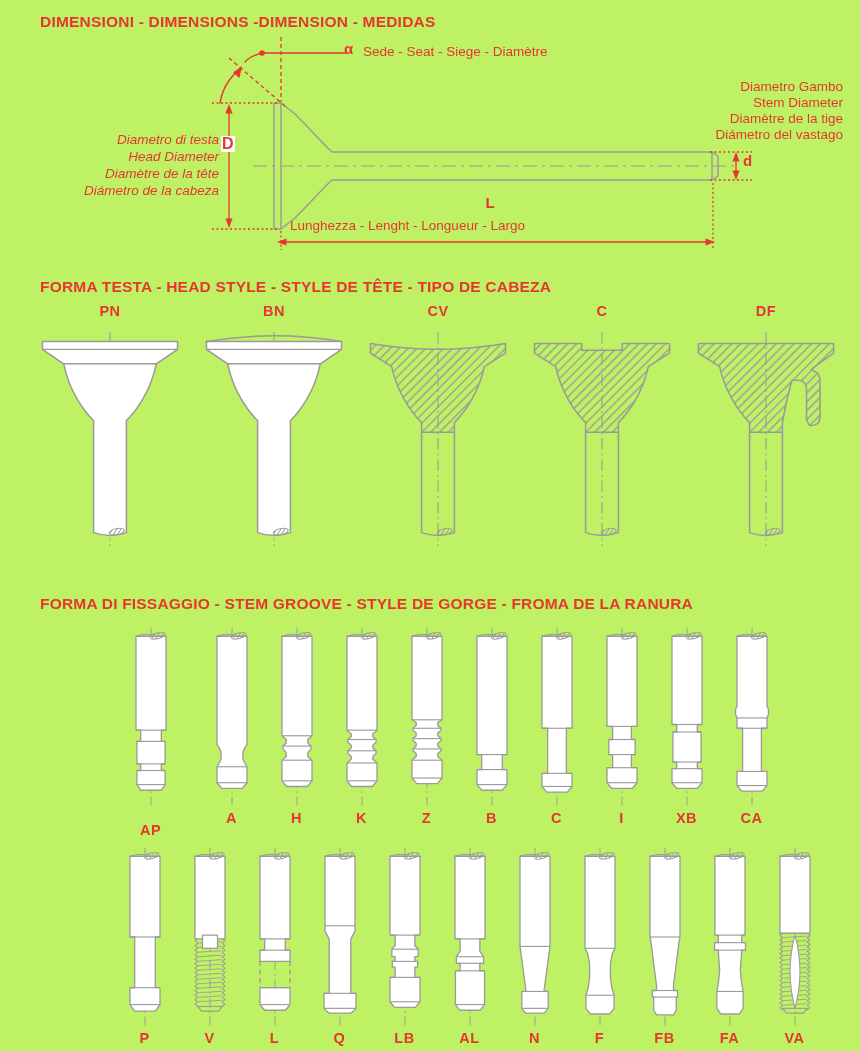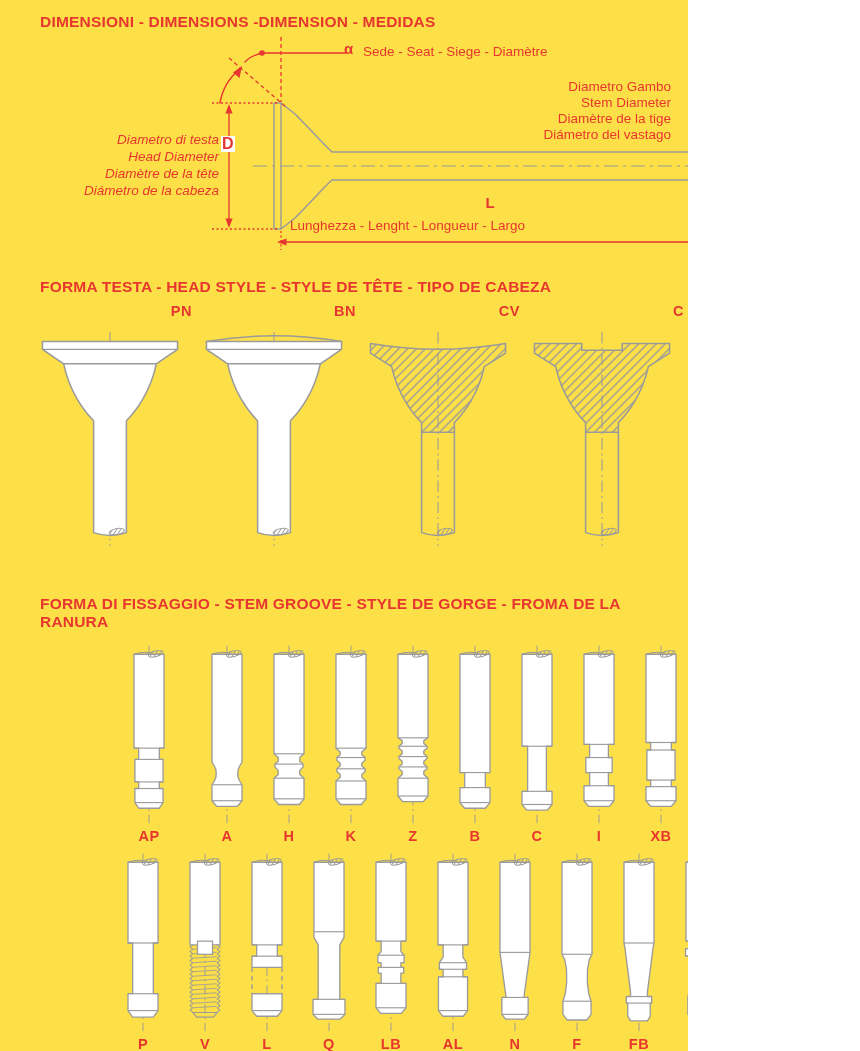--- a/index.html
+++ b/index.html
@@ -1,41 +1,41 @@
 <!DOCTYPE html>
 <html><head>
 <meta charset="utf-8">
 <style>
   html,body{margin:0;padding:0;background:#fff;}
-  .page{position:relative;width:688px;height:1051px;background:#fde047;overflow:hidden;
+  .page{position:relative;width:860px;height:1051px;background:#bef264;overflow:hidden;
         font-family:"Liberation Sans",sans-serif;}
   h2{color:#e73630;font-size:15.5px;font-weight:700;letter-spacing:.2px;margin:0 0 0 40px;line-height:18px;}
   .sec1{padding-top:13px;}
   .fig1{position:relative;height:235px;}
   .fig1 svg{position:absolute;left:0;top:0;}
   .ov{position:absolute;color:#e73630;font-size:13.5px;line-height:16px;}
   .headD{left:0;top:100px;width:219px;text-align:right;line-height:17px;font-style:italic;}
   .stemD{right:17px;top:48px;width:260px;text-align:right;line-height:16px;}
   .seat-sym{left:344px;top:10px;font-size:15px;font-weight:700;}
   .seat-txt{left:363px;top:13px;}
   .Dsym{left:221px;top:105px;font-size:16px;font-weight:700;background:#fff;padding:0 1px;}
   .dsym{left:743px;top:122px;font-size:15px;font-weight:700;}
   .Lsym{left:290px;top:164px;width:400px;text-align:center;font-size:15px;font-weight:700;}
   .Ltxt{left:290px;top:187px;width:400px;text-align:left;}
   .sec2{margin-top:12px;}
   .headrow{display:flex;margin-left:28px;margin-top:6px;}
   figure{margin:0;padding:0;}
-  .headcol{width:164px;display:flex;flex-direction:column;align-items:flex-end;}
+  .headcol{width:164px;display:flex;flex-direction:column;align-items:center;}
   .code{color:#e73630;font-weight:700;font-size:14.5px;letter-spacing:.5px;line-height:18px;}
   .headcol svg{width:164px;height:240px;}
   .sec3{margin-top:35px;}
   .stemrow1{display:flex;margin-left:118px;margin-top:12px;}
   .stemrow2{display:flex;margin-left:112px;margin-top:6px;}
   .stemcol{width:65px;display:flex;flex-direction:column;align-items:center;}
-  .stemcol.ap{margin-right:16px;}
+  .stemcol.ap{margin-right:16px;gap:12px;}
   .stemcol svg{width:62px;height:184px;}
   .defs{position:absolute;width:0;height:0;}
 </style>
 </head>
 <body>
 
 <svg class="defs" aria-hidden="true">
   <defs>
     <pattern id="hb" width="6.5" height="6.5" patternUnits="userSpaceOnUse" patternTransform="rotate(-45)">
       <line x1="0" y1="1" x2="6.5" y2="1" stroke="#9a9a9a" stroke-width="1.4"></line>

